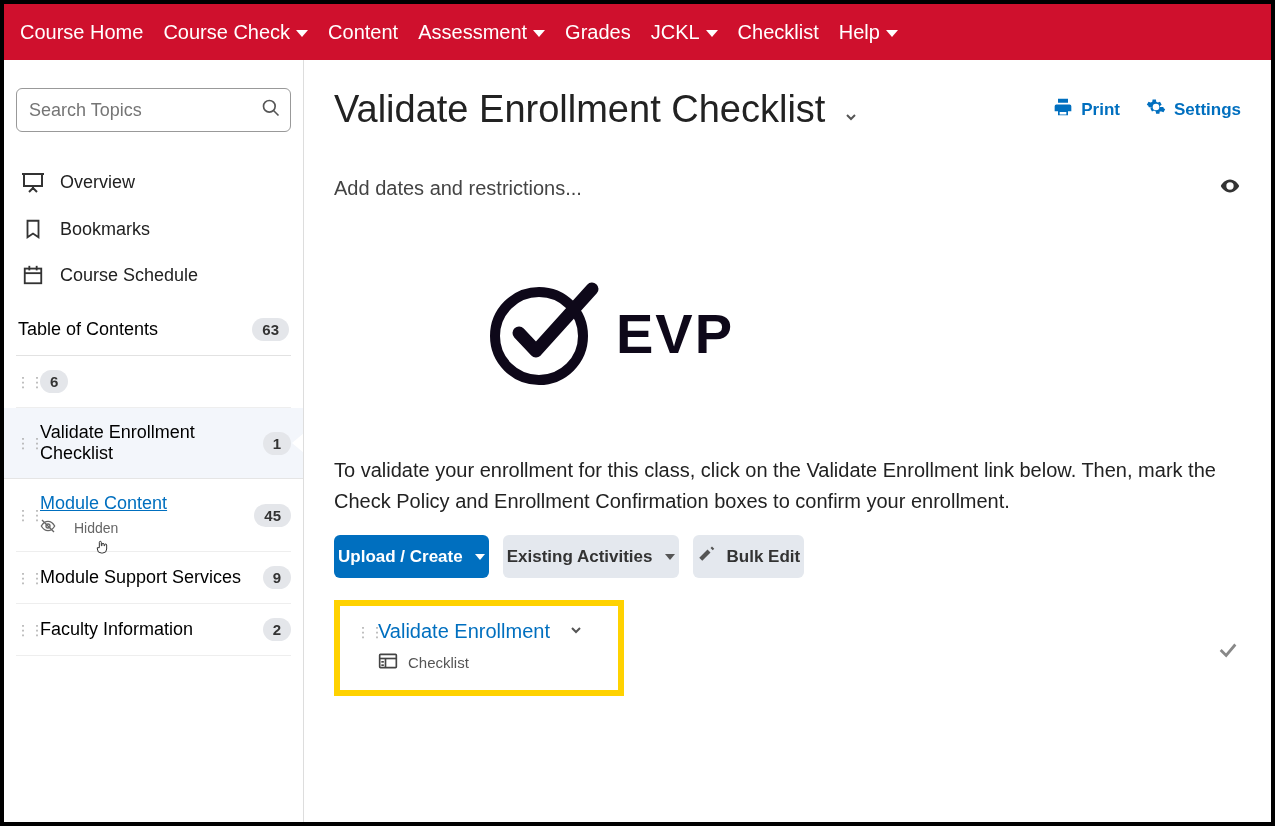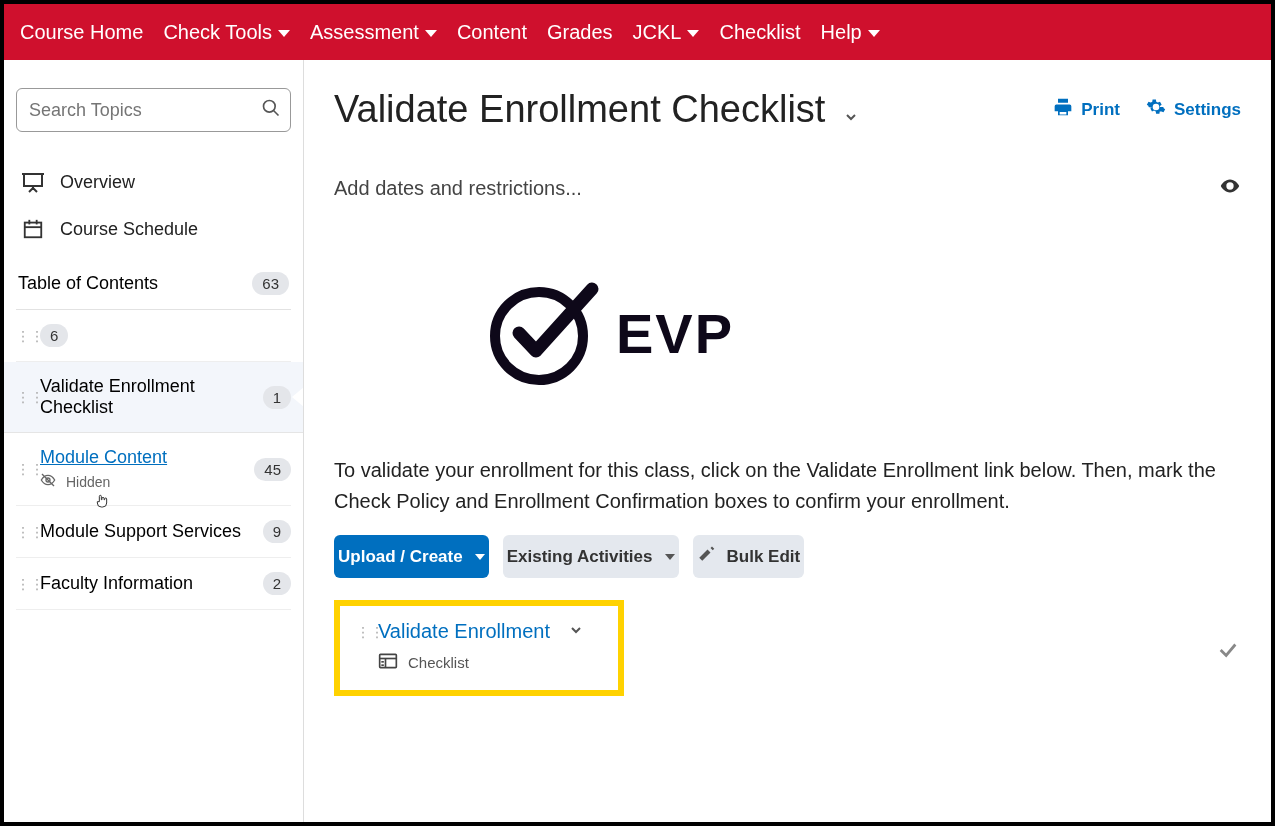--- a/index.html
+++ b/index.html
@@ -92,21 +92,21 @@
     align-items: center;
     font-size: 18px;
     padding: 20px 2px 14px 2px;
     border-bottom: 1px solid #e2e2e2;
   }
   .badge {
     background: #e4e6ea;
     color: #333;
     border-radius: 12px;
     font-size: 15px;
-    font-weight: 400;
+    font-weight: 700;
     padding: 3px 10px;
   }
   .toc-item {
     display: flex;
     align-items: center;
     padding: 14px 0;
     border-bottom: 1px solid #eee;
     font-size: 18px;
     position: relative;
   }
@@ -139,21 +139,21 @@
     border-bottom: 10px solid transparent;
     border-right: 12px solid #fff;
   }
   .toc-item a.linklabel {
     color: #006fbf;
     text-decoration: underline;
   }
   .hidden-row {
     display: flex;
     align-items: center;
-    gap: 10px;
+    gap: 18px;
     color: #666;
     font-size: 14px;
     margin-top: 4px;
   }
   .cursor-hand {
     position: absolute;
     left: 78px;
     bottom: -8px;
     font-size: 14px;
     color: #333;
@@ -286,29 +286,29 @@
 </head>
 <body>
 
 <div class="frame">
 
   <div class="topnav">
     <div class="topnav-item">
         <span>Course Home</span>
       </div>
     <div class="topnav-item">
-        <span>Check Tools</span>
+        <span>Course Check</span>
         <span class="chevdown-white"></span>
+      </div>
+    <div class="topnav-item">
+        <span>Content</span>
       </div>
     <div class="topnav-item">
         <span>Assessment</span>
         <span class="chevdown-white"></span>
-      </div>
-    <div class="topnav-item">
-        <span>Content</span>
       </div>
     <div class="topnav-item">
         <span>Grades</span>
       </div>
     <div class="topnav-item">
         <span>JCKL</span>
         <span class="chevdown-white"></span>
       </div>
     <div class="topnav-item">
         <span>Checklist</span>
@@ -336,20 +336,28 @@
         <span class="ic">
           <svg width="24" height="24" viewBox="0 0 24 24" fill="none" stroke="#333" stroke-width="2">
               <rect x="3" y="4" width="18" height="12"></rect>
               <line x1="1" y1="4" x2="23" y2="4"></line>
               <line x1="12" y1="16" x2="12" y2="20"></line>
               <line x1="8" y1="22" x2="12" y2="18"></line>
               <line x1="16" y1="22" x2="12" y2="18"></line>
             </svg>
         </span>
         <span>Overview</span>
+      </div>
+      <div class="side-link">
+        <span class="ic">
+          <svg width="22" height="22" viewBox="0 0 24 24" fill="none" stroke="#333" stroke-width="2">
+              <path d="M6 3h12v18l-6-4-6 4V3z"></path>
+            </svg>
+        </span>
+        <span>Bookmarks</span>
       </div>
       <div class="side-link">
         <span class="ic">
           <svg width="22" height="22" viewBox="0 0 24 24" fill="none" stroke="#333" stroke-width="2">
               <rect x="3" y="5" width="18" height="16"></rect>
               <line x1="3" y1="10" x2="21" y2="10"></line>
               <line x1="8" y1="2" x2="8" y2="7"></line>
               <line x1="16" y1="2" x2="16" y2="7"></line>
             </svg>
         </span>

